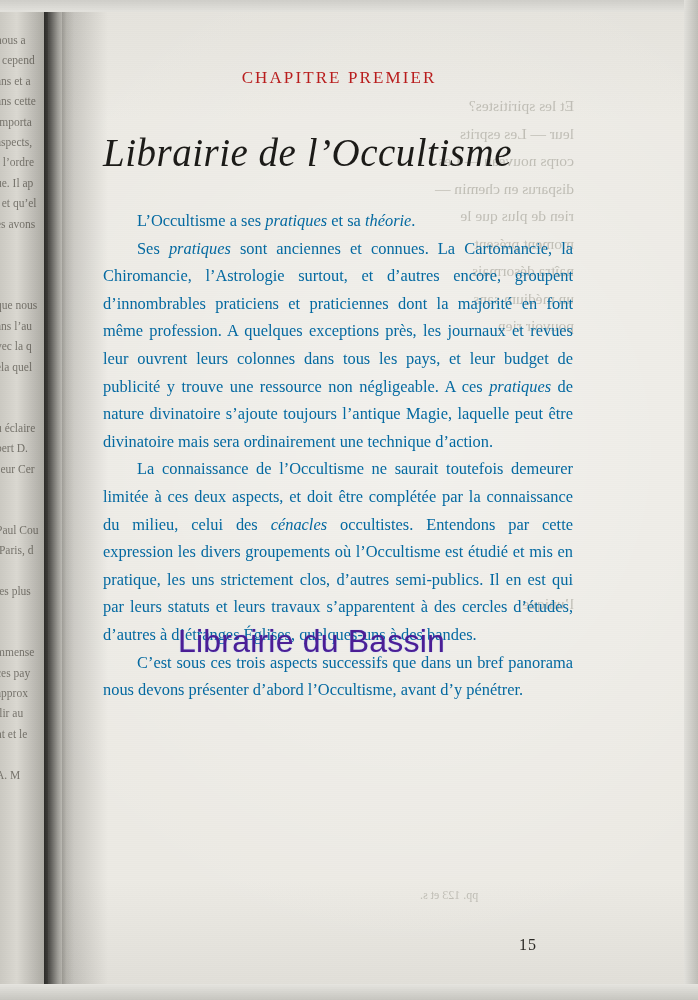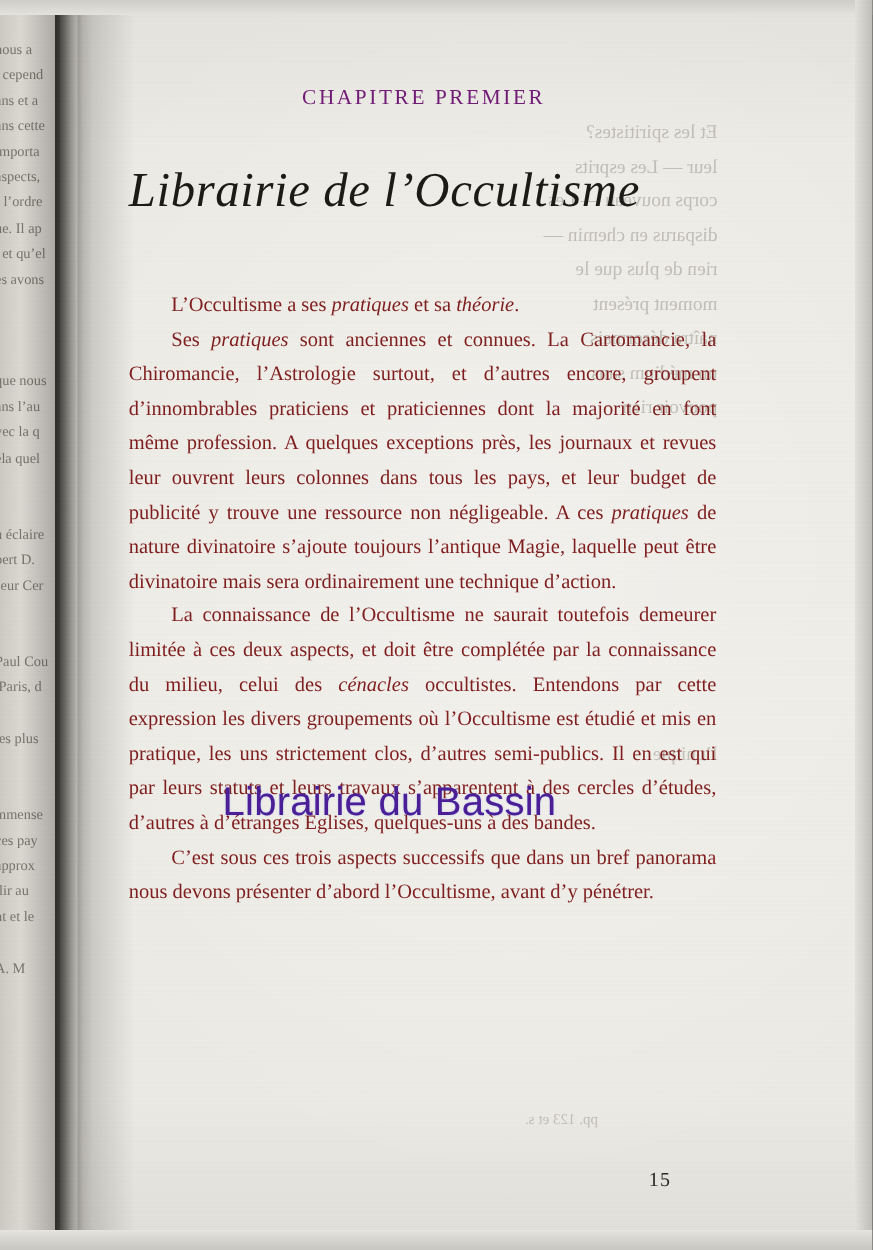--- a/index.html
+++ b/index.html
@@ -139,41 +139,41 @@
     left: 103px;
     top: 0;
     width: 470px;
   }
 
   .chapter-label {
     margin-top: 68px;
     text-align: center;
     font-size: 17px;
     letter-spacing: 2.1px;
-    color: #701a75;
+    color: #b91c1c;
     font-family: "Liberation Serif", serif;
     text-indent: 2px;
   }
 
   .chapter-title {
     margin-top: 42px;
     text-align: left;
     font-style: italic;
     font-size: 39px;
     color: #1b1a17;
     letter-spacing: 0.5px;
     font-family: "Liberation Serif", serif;
     white-space: nowrap;
   }
 
   .body-text {
-    margin-top: 55px;
+    margin-top: 32px;
     font-size: 16.4px;
     line-height: 27.6px;
-    color: #7f1d1d;
+    color: #0369a1;
     text-align: justify;
     font-family: "Liberation Serif", serif;
   }
   .body-text p {
     margin: 0;
     text-indent: 34px;
   }
   .body-text i {
     font-style: italic;
   }

